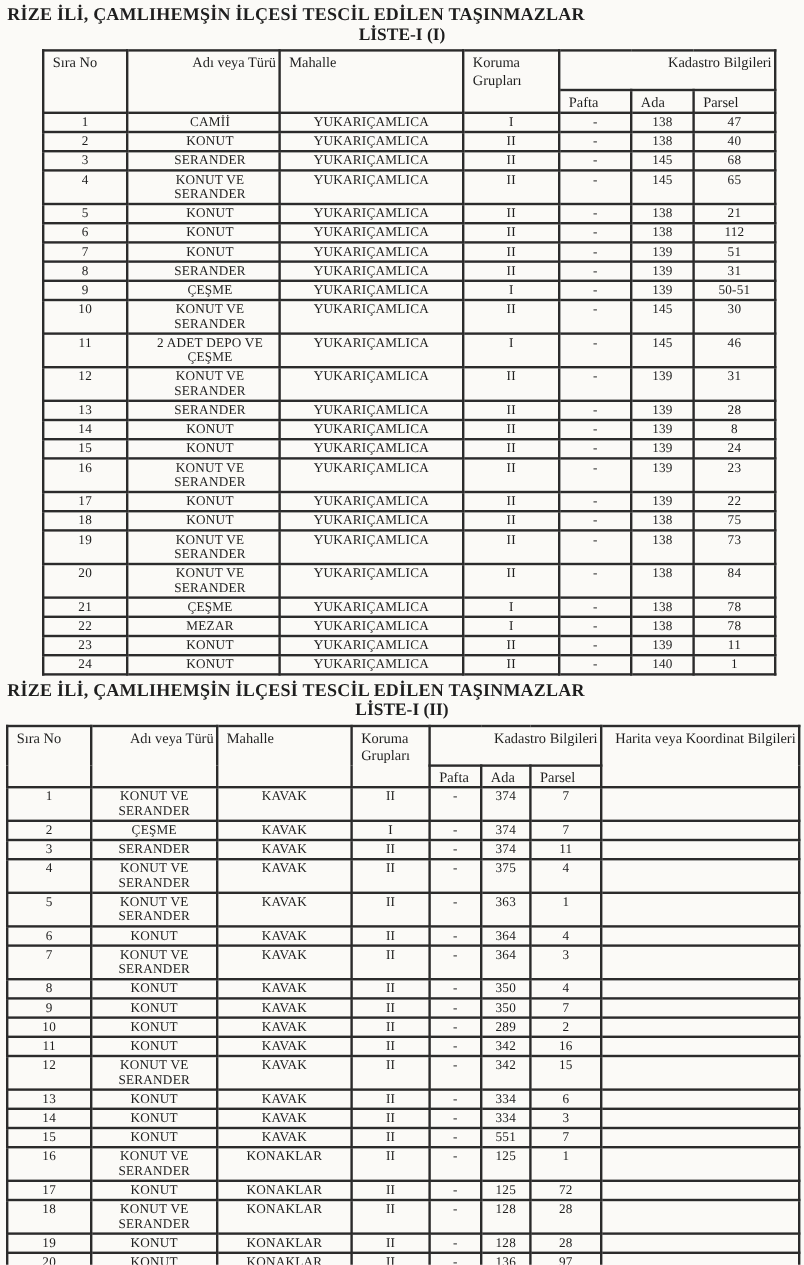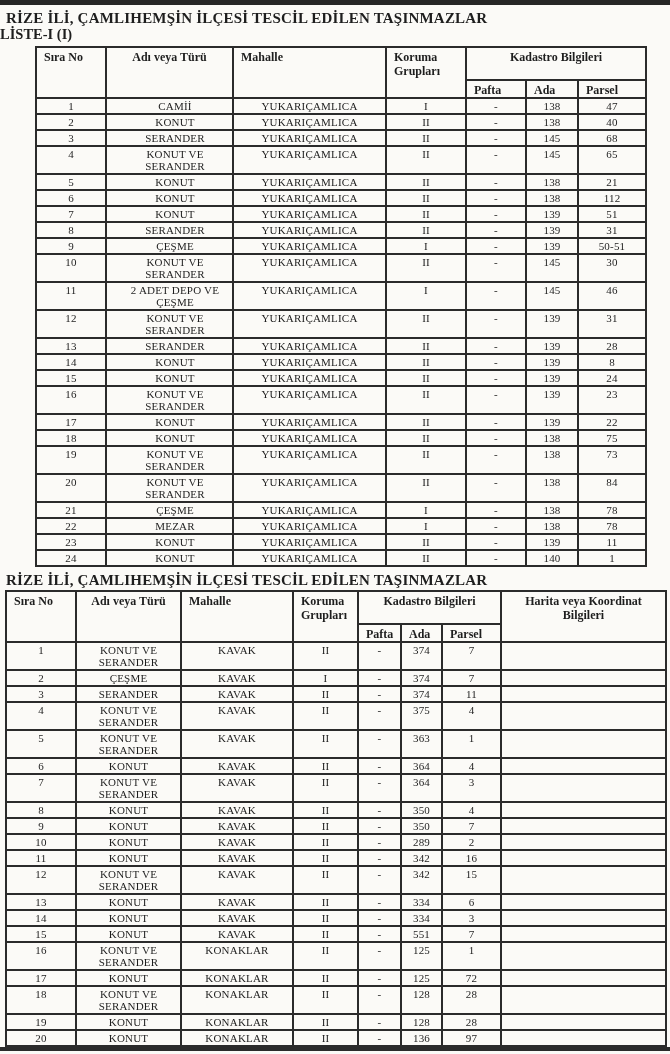--- a/index.html
+++ b/index.html
@@ -20,44 +20,44 @@
     margin: 5px 6px 0;
     text-align: left;
     font-weight: bold;
     font-size: 15px;
     line-height: 1.15;
     letter-spacing: 0.2px;
     white-space: nowrap;
   }
   .doc-subtitle {
     margin: 0 0 3px;
-    text-align: left;
+    text-align: center;
     font-weight: bold;
     font-size: 14.5px;
     line-height: 1.1;
   }
 
   table.doc-table {
     border-collapse: collapse;
     table-layout: fixed;
   }
   .t1 { width: 610px; margin-left: 35px; }
   .t2 { width: 660px; margin-left: 5px; }
 
   .doc-table th, .doc-table td { border: 2px solid #2b2b2b; overflow: hidden; }
 
   .doc-table th {
     font-size: 12px;
-    font-weight: bold;
+    font-weight: normal;
     text-align: left;
     vertical-align: top;
     padding: 2px 4px 0 7px;
     line-height: 1.2;
   }
-  .doc-table th.c { text-align: center; padding-left: 2px; padding-right: 2px; }
+  .doc-table th.c { text-align: right; padding-left: 2px; padding-right: 2px; }
   tr.h1 { height: 33px; }
   tr.h2 { height: 15px; }
 
   .doc-table td {
     font-size: 11px;
     line-height: 12px;
     padding: 1px 2px;
     text-align: center;
     vertical-align: top;
     letter-spacing: 0.2px;
@@ -314,20 +314,21 @@
           <td>-</td>
           <td>140</td>
           <td>1</td>
         </tr>
       </tbody>
   </table>
 </section>
 
 <section>
   <div class="doc-title">RİZE İLİ, ÇAMLIHEMŞİN İLÇESİ TESCİL EDİLEN TAŞINMAZLAR</div>
+  <div class="doc-subtitle">LİSTE-I (II)</div>
 
   <table class="doc-table t2">
     <colgroup>
       <col style="width:70px">
         <col style="width:105px">
         <col style="width:112px">
       <col style="width:65px">
         <col style="width:43px">
         <col style="width:41px">
         <col style="width:59px">

